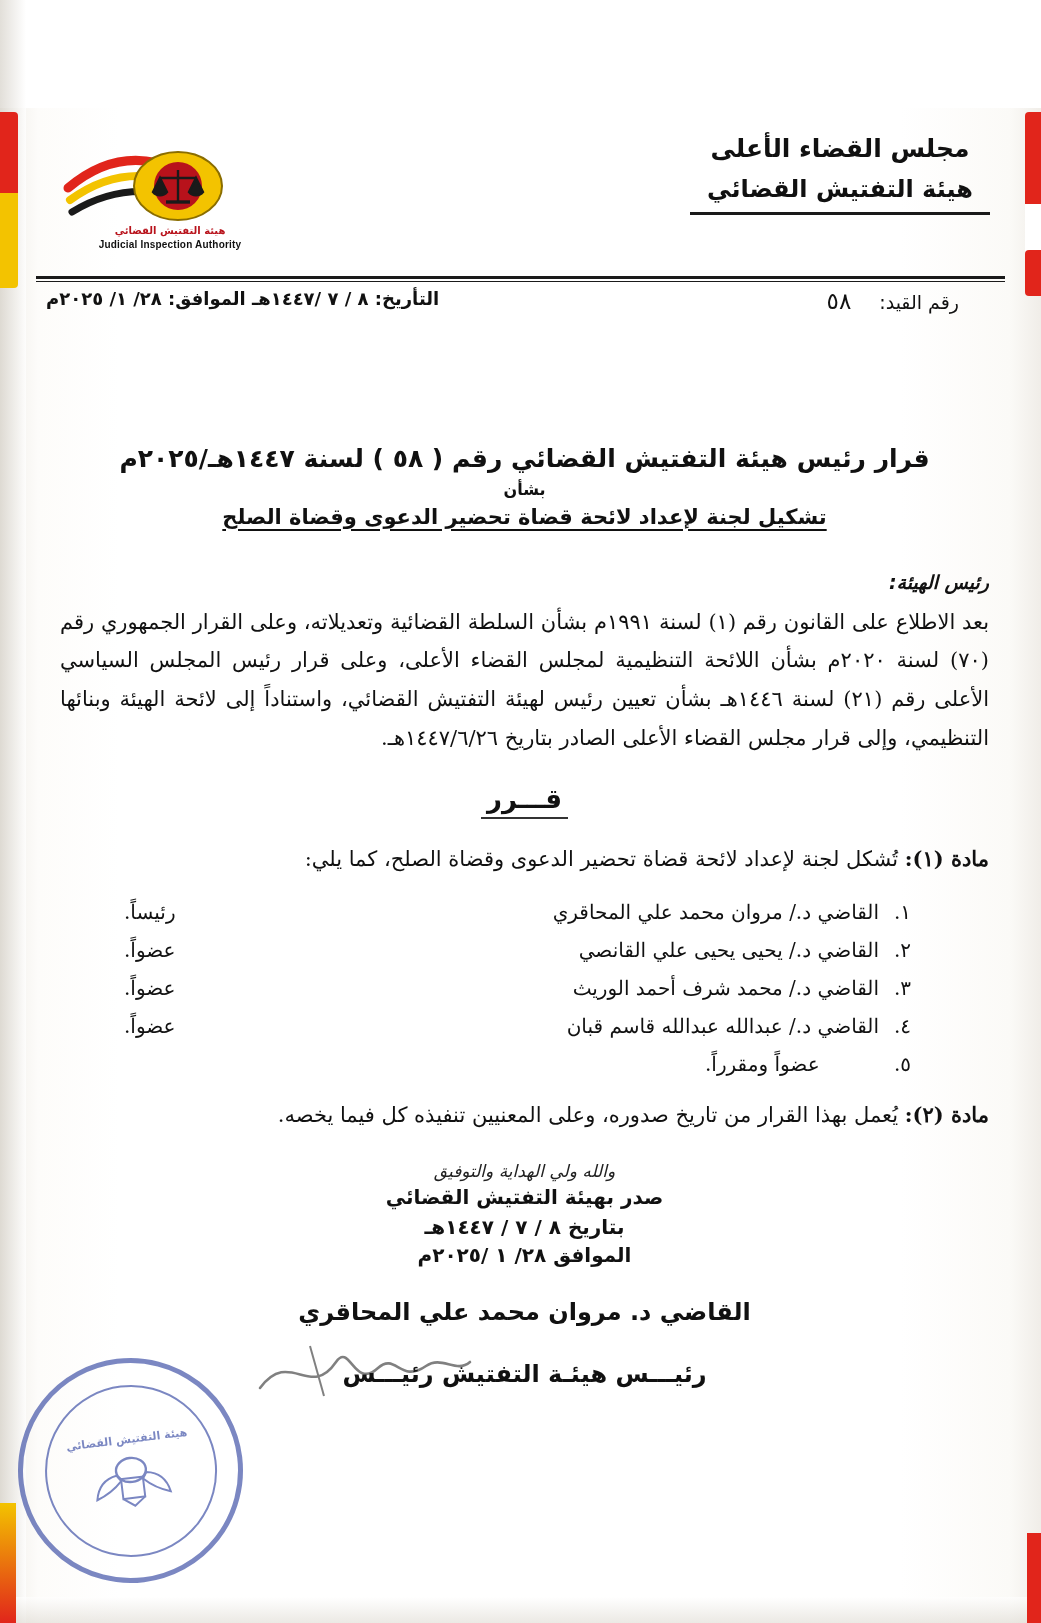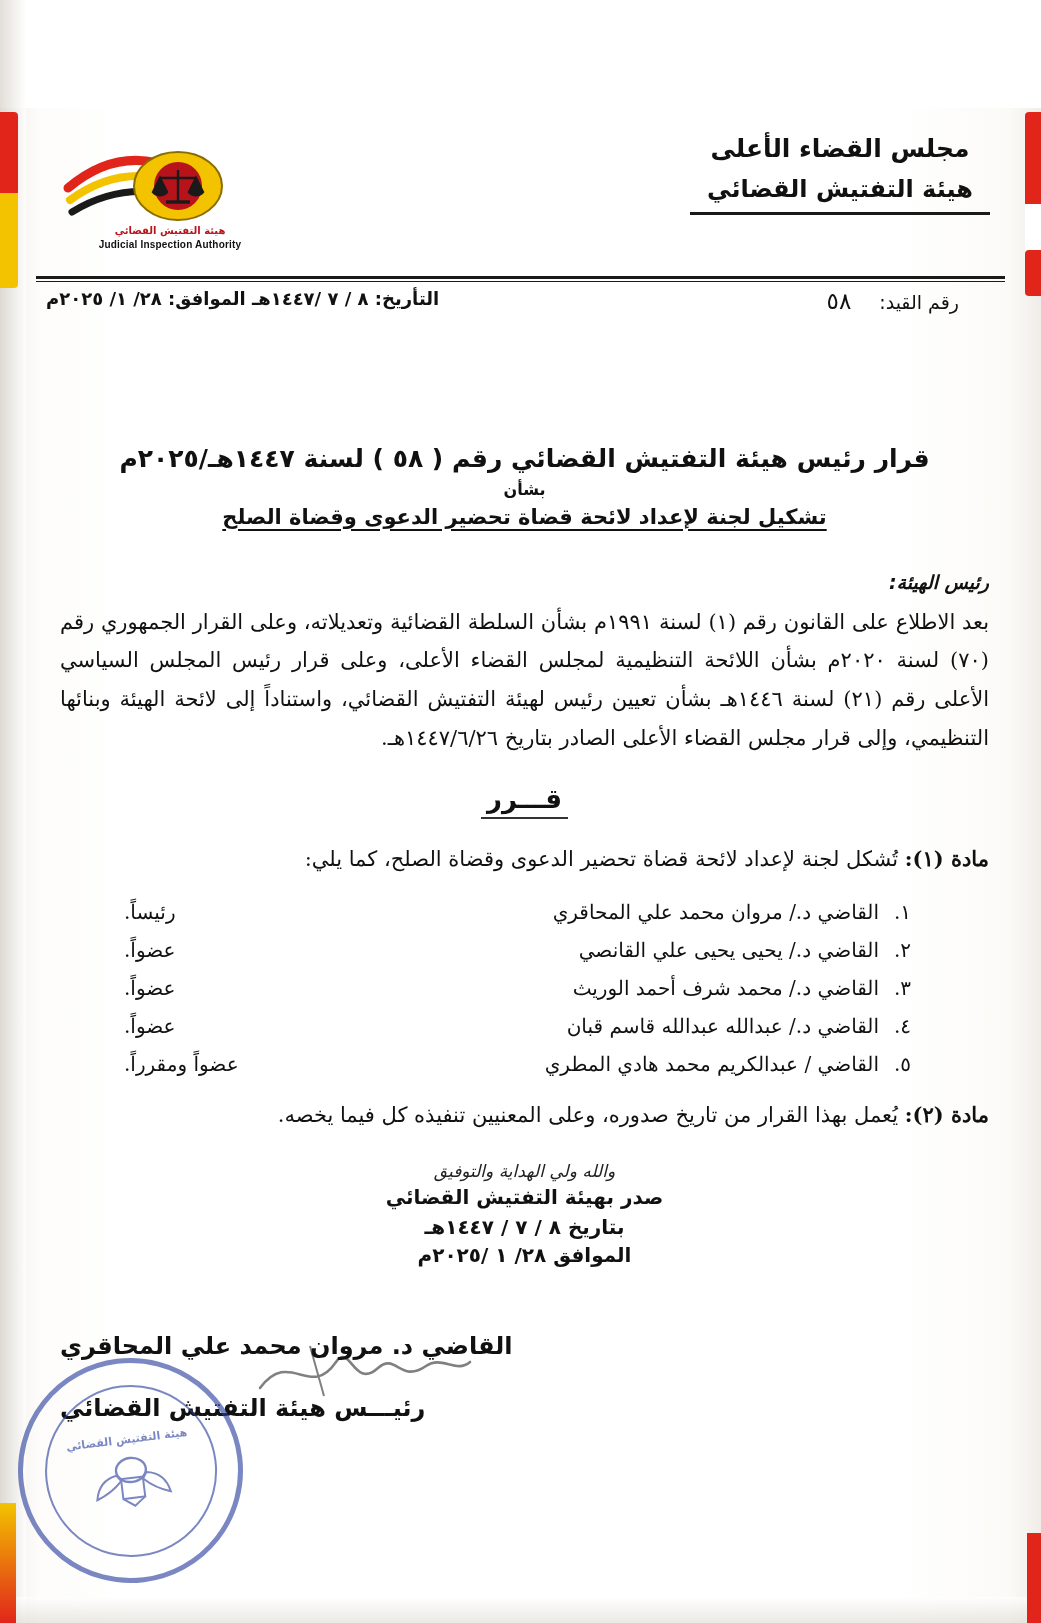--- a/index.html
+++ b/index.html
@@ -85,21 +85,21 @@
   .article2{margin-top:26px;font-size:21px;text-align:right;
      font-family:"DejaVu Serif","Liberation Serif",serif;}
 
   
   .closing{margin-top:34px;text-align:center;}
   .closing .wa{font-size:17px;font-style:italic;font-family:"DejaVu Serif",serif;color:#222;}
   .closing .issued{font-size:20px;font-weight:bold;margin-top:4px;}
   .closing .d1{font-size:20px;font-weight:bold;margin-top:6px;letter-spacing:2px;}
   .closing .d2{font-size:20px;font-weight:bold;margin-top:4px;letter-spacing:2px;}
 
-  .sign{margin-top:65px;text-align:left;}
+  .sign{margin-top:31px;text-align:center;}
   .sign .name{font-size:24px;font-weight:bold;}
   .sign .post{font-size:24px;font-weight:bold;margin-top:34px;}
 
   
   .stamp{position:absolute;left:18px;bottom:40px;width:215px;height:215px;
      border:5px solid #2b3f9e;border-radius:50%;opacity:.62;
      display:flex;align-items:center;justify-content:center;transform:rotate(-7deg);}
   .stamp-in{width:168px;height:168px;border:2px solid #2b3f9e;border-radius:50%;
      display:flex;align-items:center;justify-content:center;flex-direction:column;color:#2b3f9e;}
   .stamp-txt{font-size:11px;font-weight:bold;text-align:center;line-height:1.3;}
@@ -190,40 +190,39 @@
         <span class="m-name">القاضي د./ محمد شرف أحمد الوريث</span>
         <span class="m-role">عضواً.</span>
       </div>
       <div class="member">
         <span class="m-num">٤.</span>
         <span class="m-name">القاضي د./ عبدالله عبدالله قاسم قبان</span>
         <span class="m-role">عضواً.</span>
       </div>
       <div class="member">
         <span class="m-num">٥.</span>
-        <span class="m-name">القاضي / عبدالكريم محمد هادي المطري</span>
         <span class="m-role">عضواً ومقرراً.</span>
       </div>
     </div>
 
     <div class="article2">
       <b>مادة (٢):</b>
       <span>يُعمل بهذا القرار من تاريخ صدوره، وعلى المعنيين تنفيذه كل فيما يخصه.</span>
     </div>
 
     <div class="closing">
       <div class="wa">والله ولي الهداية والتوفيق</div>
       <div class="issued">صدر بهيئة التفتيش القضائي</div>
       <div class="d1">بتاريخ ٨ / ٧ / ١٤٤٧هـ</div>
       <div class="d2">الموافق ٢٨/ ١ /٢٠٢٥م</div>
     </div>
 
     <div class="sign">
       <div class="name">القاضي د. مروان محمد علي المحاقري</div>
-      <div class="post">رئيـــس هيئة التفتيش القضائي</div>
+      <div class="post">رئيـــس هيئـة التفتيش رئيـــس</div>
     </div>
   </div>
 
   <svg class="sig-scrawl" viewBox="0 0 230 70">
     <path d="M10 50 C40 10 60 62 86 24 C100 4 104 52 128 30 C146 14 150 46 176 28 C192 17 206 36 220 24" stroke="#1a1a1a" stroke-width="2.6" fill="none" stroke-linecap="round"></path>
     <path d="M60 8 L74 58" stroke="#1a1a1a" stroke-width="2" fill="none"></path>
   </svg>
 
   <div class="stamp">
     <div class="stamp-in">

